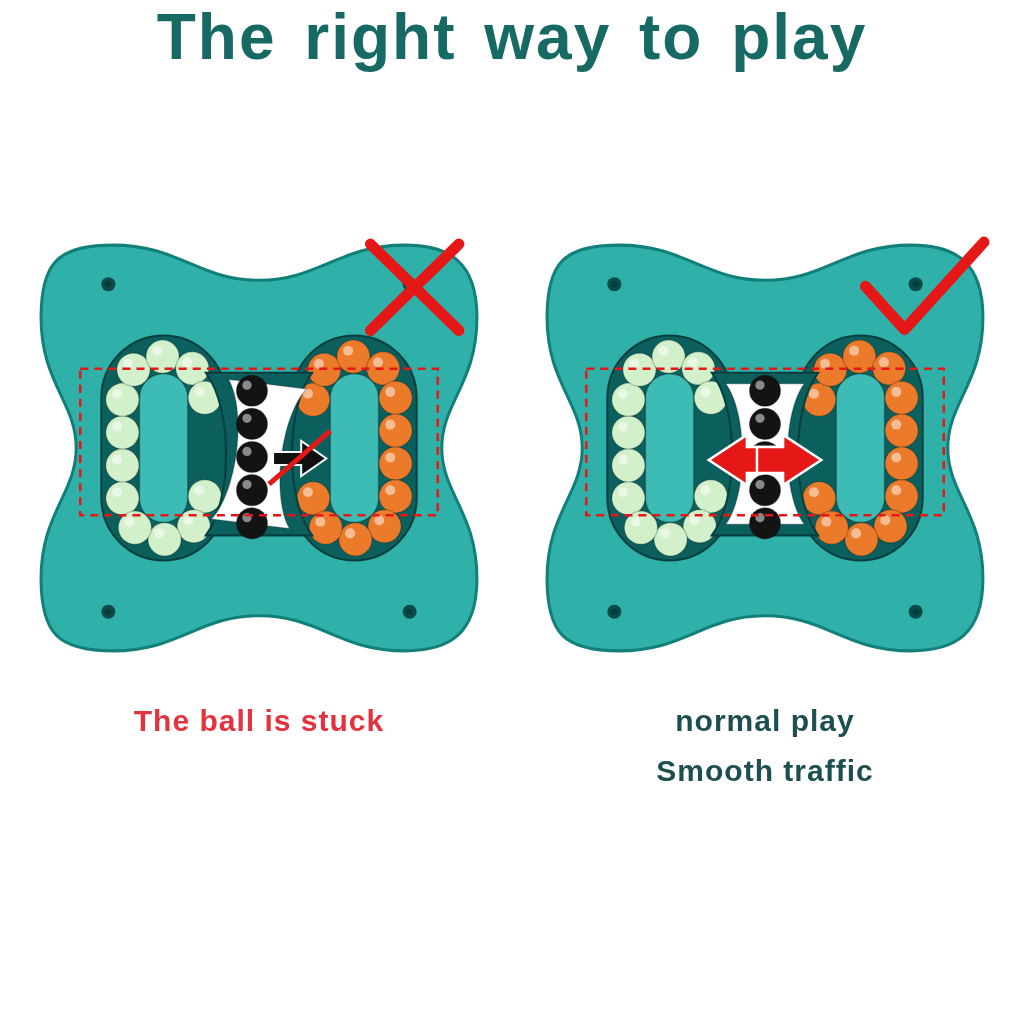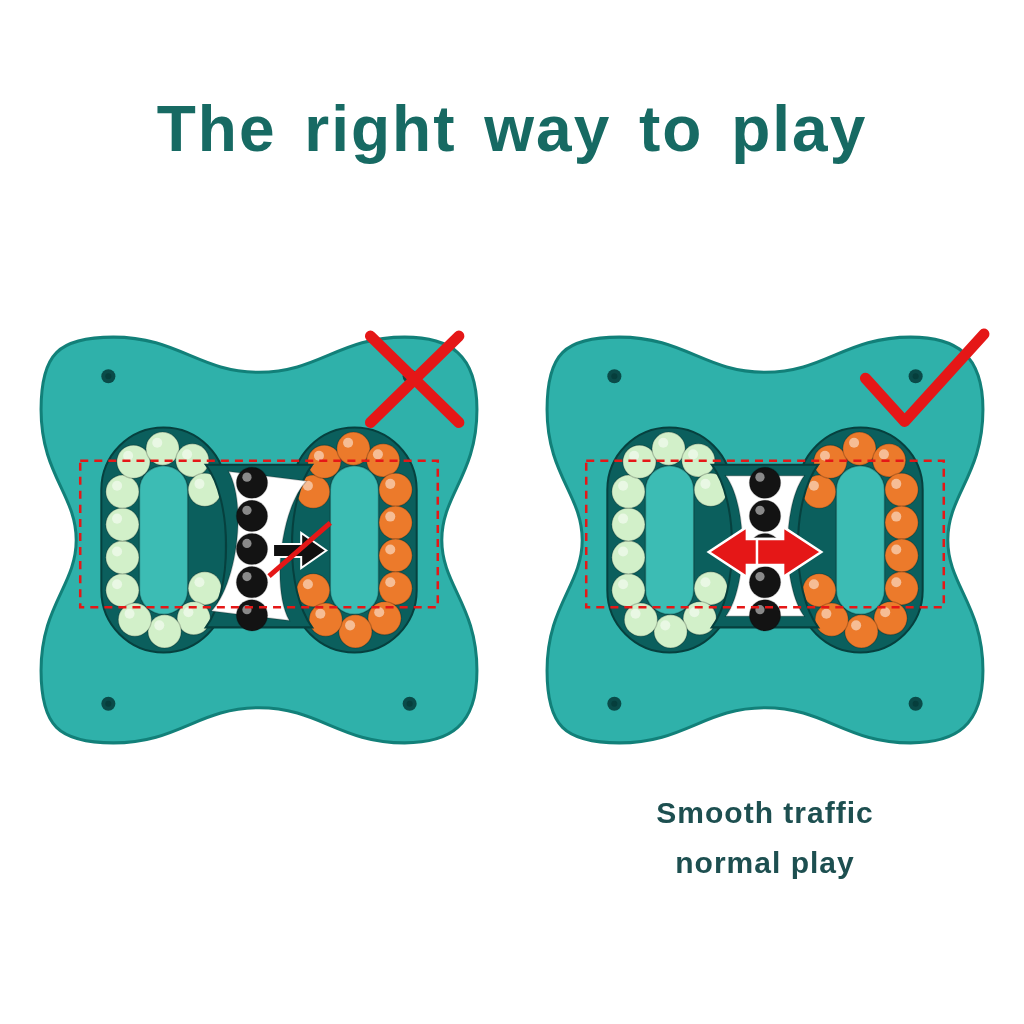--- a/index.html
+++ b/index.html
@@ -5,21 +5,20 @@
   html,body{margin:0;padding:0;background:#ffffff;}
   .page{
     position:relative;
     width:1024px;height:1024px;
     background:#ffffff;
     overflow:hidden;
     font-family:"Liberation Sans",sans-serif;
   }
   .title{
     margin:0;
-    padding-top:92px;
     text-align:center;
     font-size:64px;
     font-weight:700;
     letter-spacing:2px;
     word-spacing:8px;
     color:var(--title,#176a63);
   }
   .figures{
     display:flex;
     justify-content:space-between;
@@ -143,20 +142,21 @@
               <line x1="240" y1="251" x2="301" y2="198" stroke="#e51717" stroke-width="5"></line>
             </g>
             <rect x="52" y="136" width="356" height="146" fill="none" stroke="#e51717" stroke-width="2.5" stroke-dasharray="8 6"></rect>
             <g stroke="#e51717" stroke-width="11" stroke-linecap="round">
               <line x1="341" y1="12" x2="429" y2="98"></line>
               <line x1="429" y1="12" x2="341" y2="98"></line>
             </g>
           </svg>
         </div>
       <figcaption class="caption" style="color: rgb(226, 51, 62);">
+        <div class="line">The ball is stuck</div>
       </figcaption>
     </figure>
 
     <figure class="figure">
       <div class="toy">
           <svg viewBox="0 0 460 430" width="462" height="432">
             <path d="M 13,85 C 13,30 30,13 85,13 C 150,13 170,48 230,48 C 290,48 310,13 375,13 C 420,13 447,30 447,85 C 447,150 412,170 412,215 C 412,260 447,280 447,345 C 447,400 420,417 375,417 C 310,417 290,382 230,382 C 170,382 150,417 85,417 C 30,417 13,400 13,345 C 13,280 48,260 48,215 C 48,170 13,150 13,85 Z" fill="#2fb1aa" stroke="#128079" stroke-width="3"></path>
             <g>
               <circle cx="80" cy="52" r="7" fill="#0a4b49"></circle>
               <circle cx="80" cy="52" r="3" fill="#063e3c"></circle>
@@ -247,19 +247,19 @@
             </g>
             <g>
               <polygon points="238,214 212,214 212,202 174,227 212,252 212,240 238,240" fill="#e51717" stroke="#ffffff" stroke-width="2.5"></polygon>
               <polygon points="222,214 248,214 248,202 286,227 248,252 248,240 222,240" fill="#e51717" stroke="#ffffff" stroke-width="2.5"></polygon>
             </g>
             <rect x="52" y="136" width="356" height="146" fill="none" stroke="#e51717" stroke-width="2.5" stroke-dasharray="8 6"></rect>
             <path d="M 330 54 L 369 97 L 448 10" fill="none" stroke="#e51717" stroke-width="11" stroke-linecap="round" stroke-linejoin="round"></path>
           </svg>
         </div>
       <figcaption class="caption" style="color: rgb(29, 79, 80);">
+        <div class="line">normal play</div>
         <div class="line">Smooth traffic</div>
-        <div class="line">normal play</div>
       </figcaption>
     </figure>
 
   </div>
 </div>
 
 </body></html>

